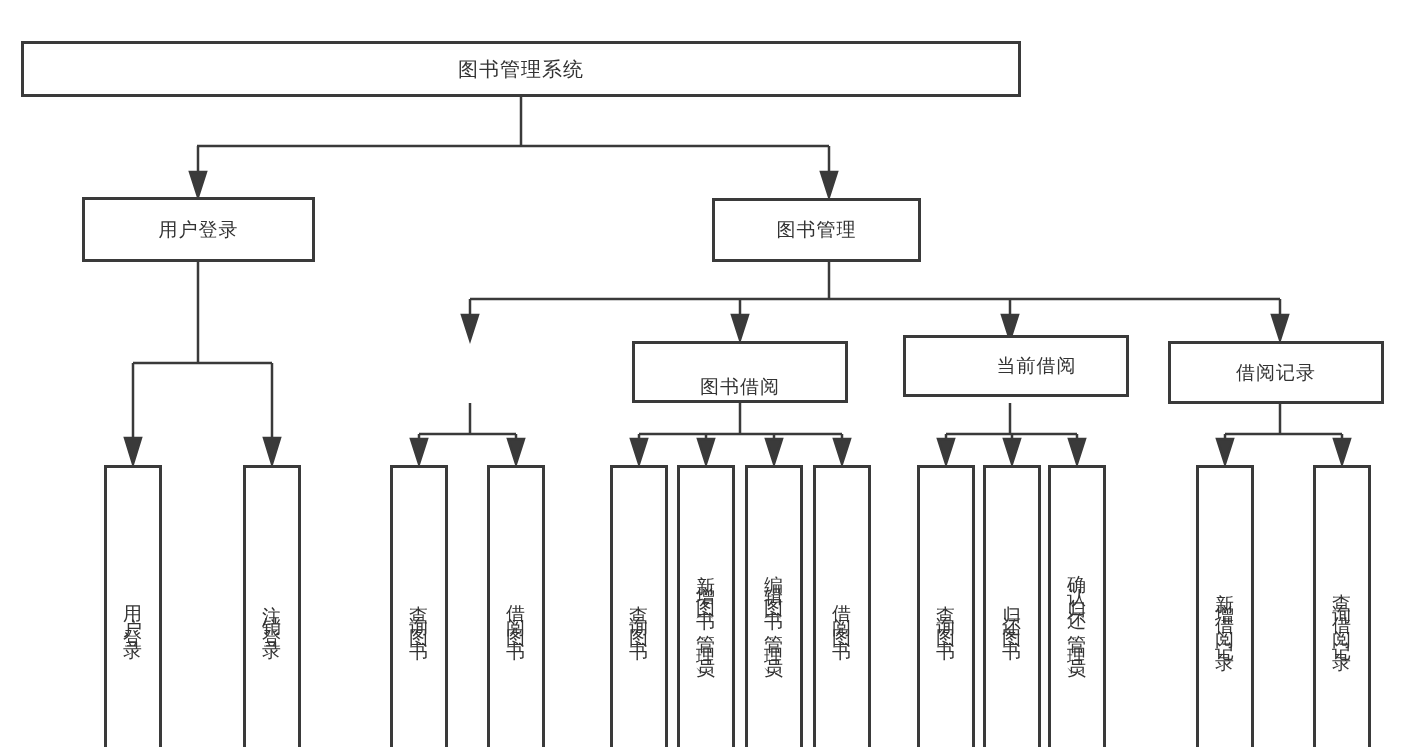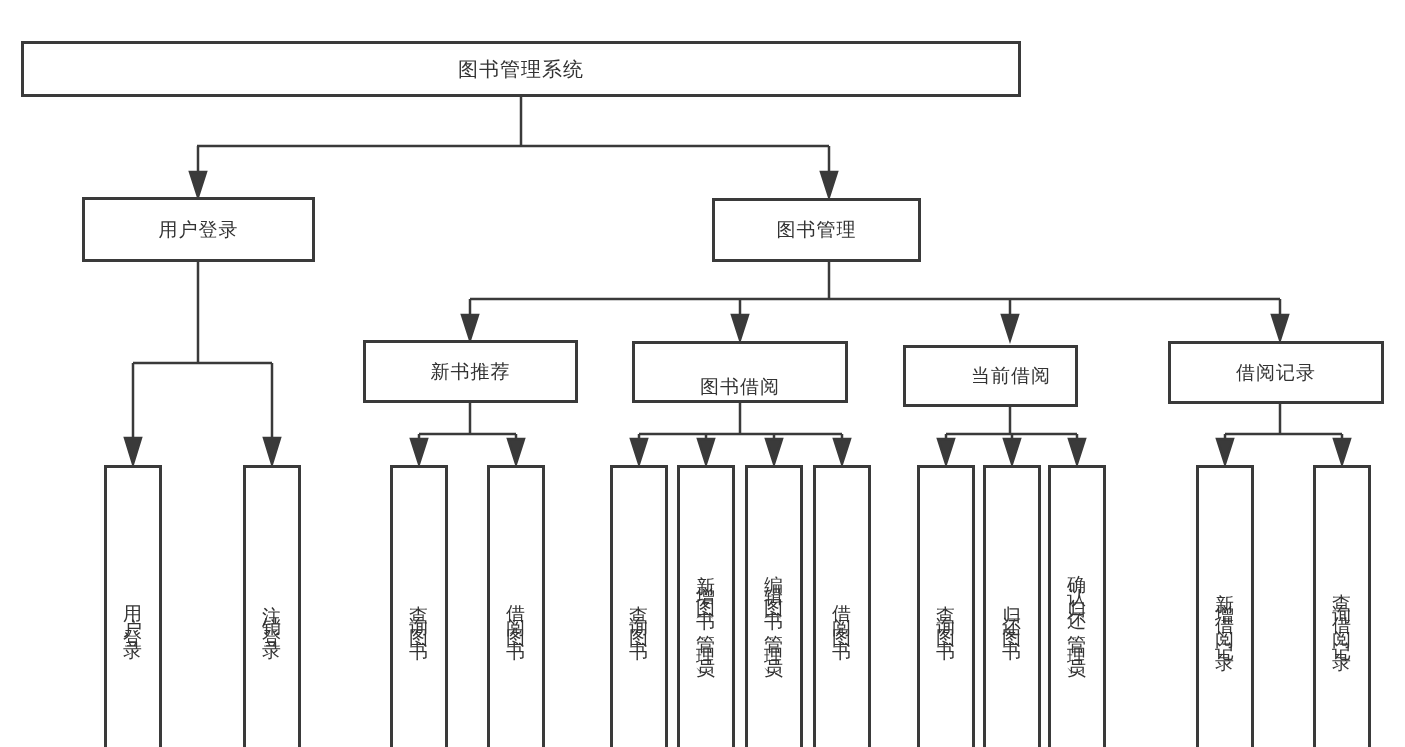--- a/index.html
+++ b/index.html
@@ -150,27 +150,24 @@
     <span>图书管理系统</span>
   </div>
 
   <div class="node h" style="left:82px; top:169px; width:233px; height:65px;">
     <span>用户登录</span>
   </div>
   <div class="node h" style="left:712px; top:170px; width:209px; height:64px;">
     <span>图书管理</span>
   </div>
 
-  <div class="node h" style="left:363px; top:312px; width:215px; height:63px;">
-    <span>新书推荐</span>
-  </div>
   <div class="node h" style="left:632px; top:313px; width:216px; height:62px;align-items:flex-end;">
     <span>图书借阅</span>
   </div>
-  <div class="node h" style="left:903px; top:317px; width:175px; height:62px;padding-left:41px;">
+  <div class="node h" style="left:903px; top:307px; width:226px; height:62px;padding-left:41px;">
     <span>当前借阅</span>
   </div>
   <div class="node h" style="left:1168px; top:313px; width:216px; height:63px;">
     <span>借阅记录</span>
   </div>
 
   <div class="node v" style="left:104px;">
     <span class="vtext">用户登录</span>
   </div>
   <div class="node v" style="left:243px;">

